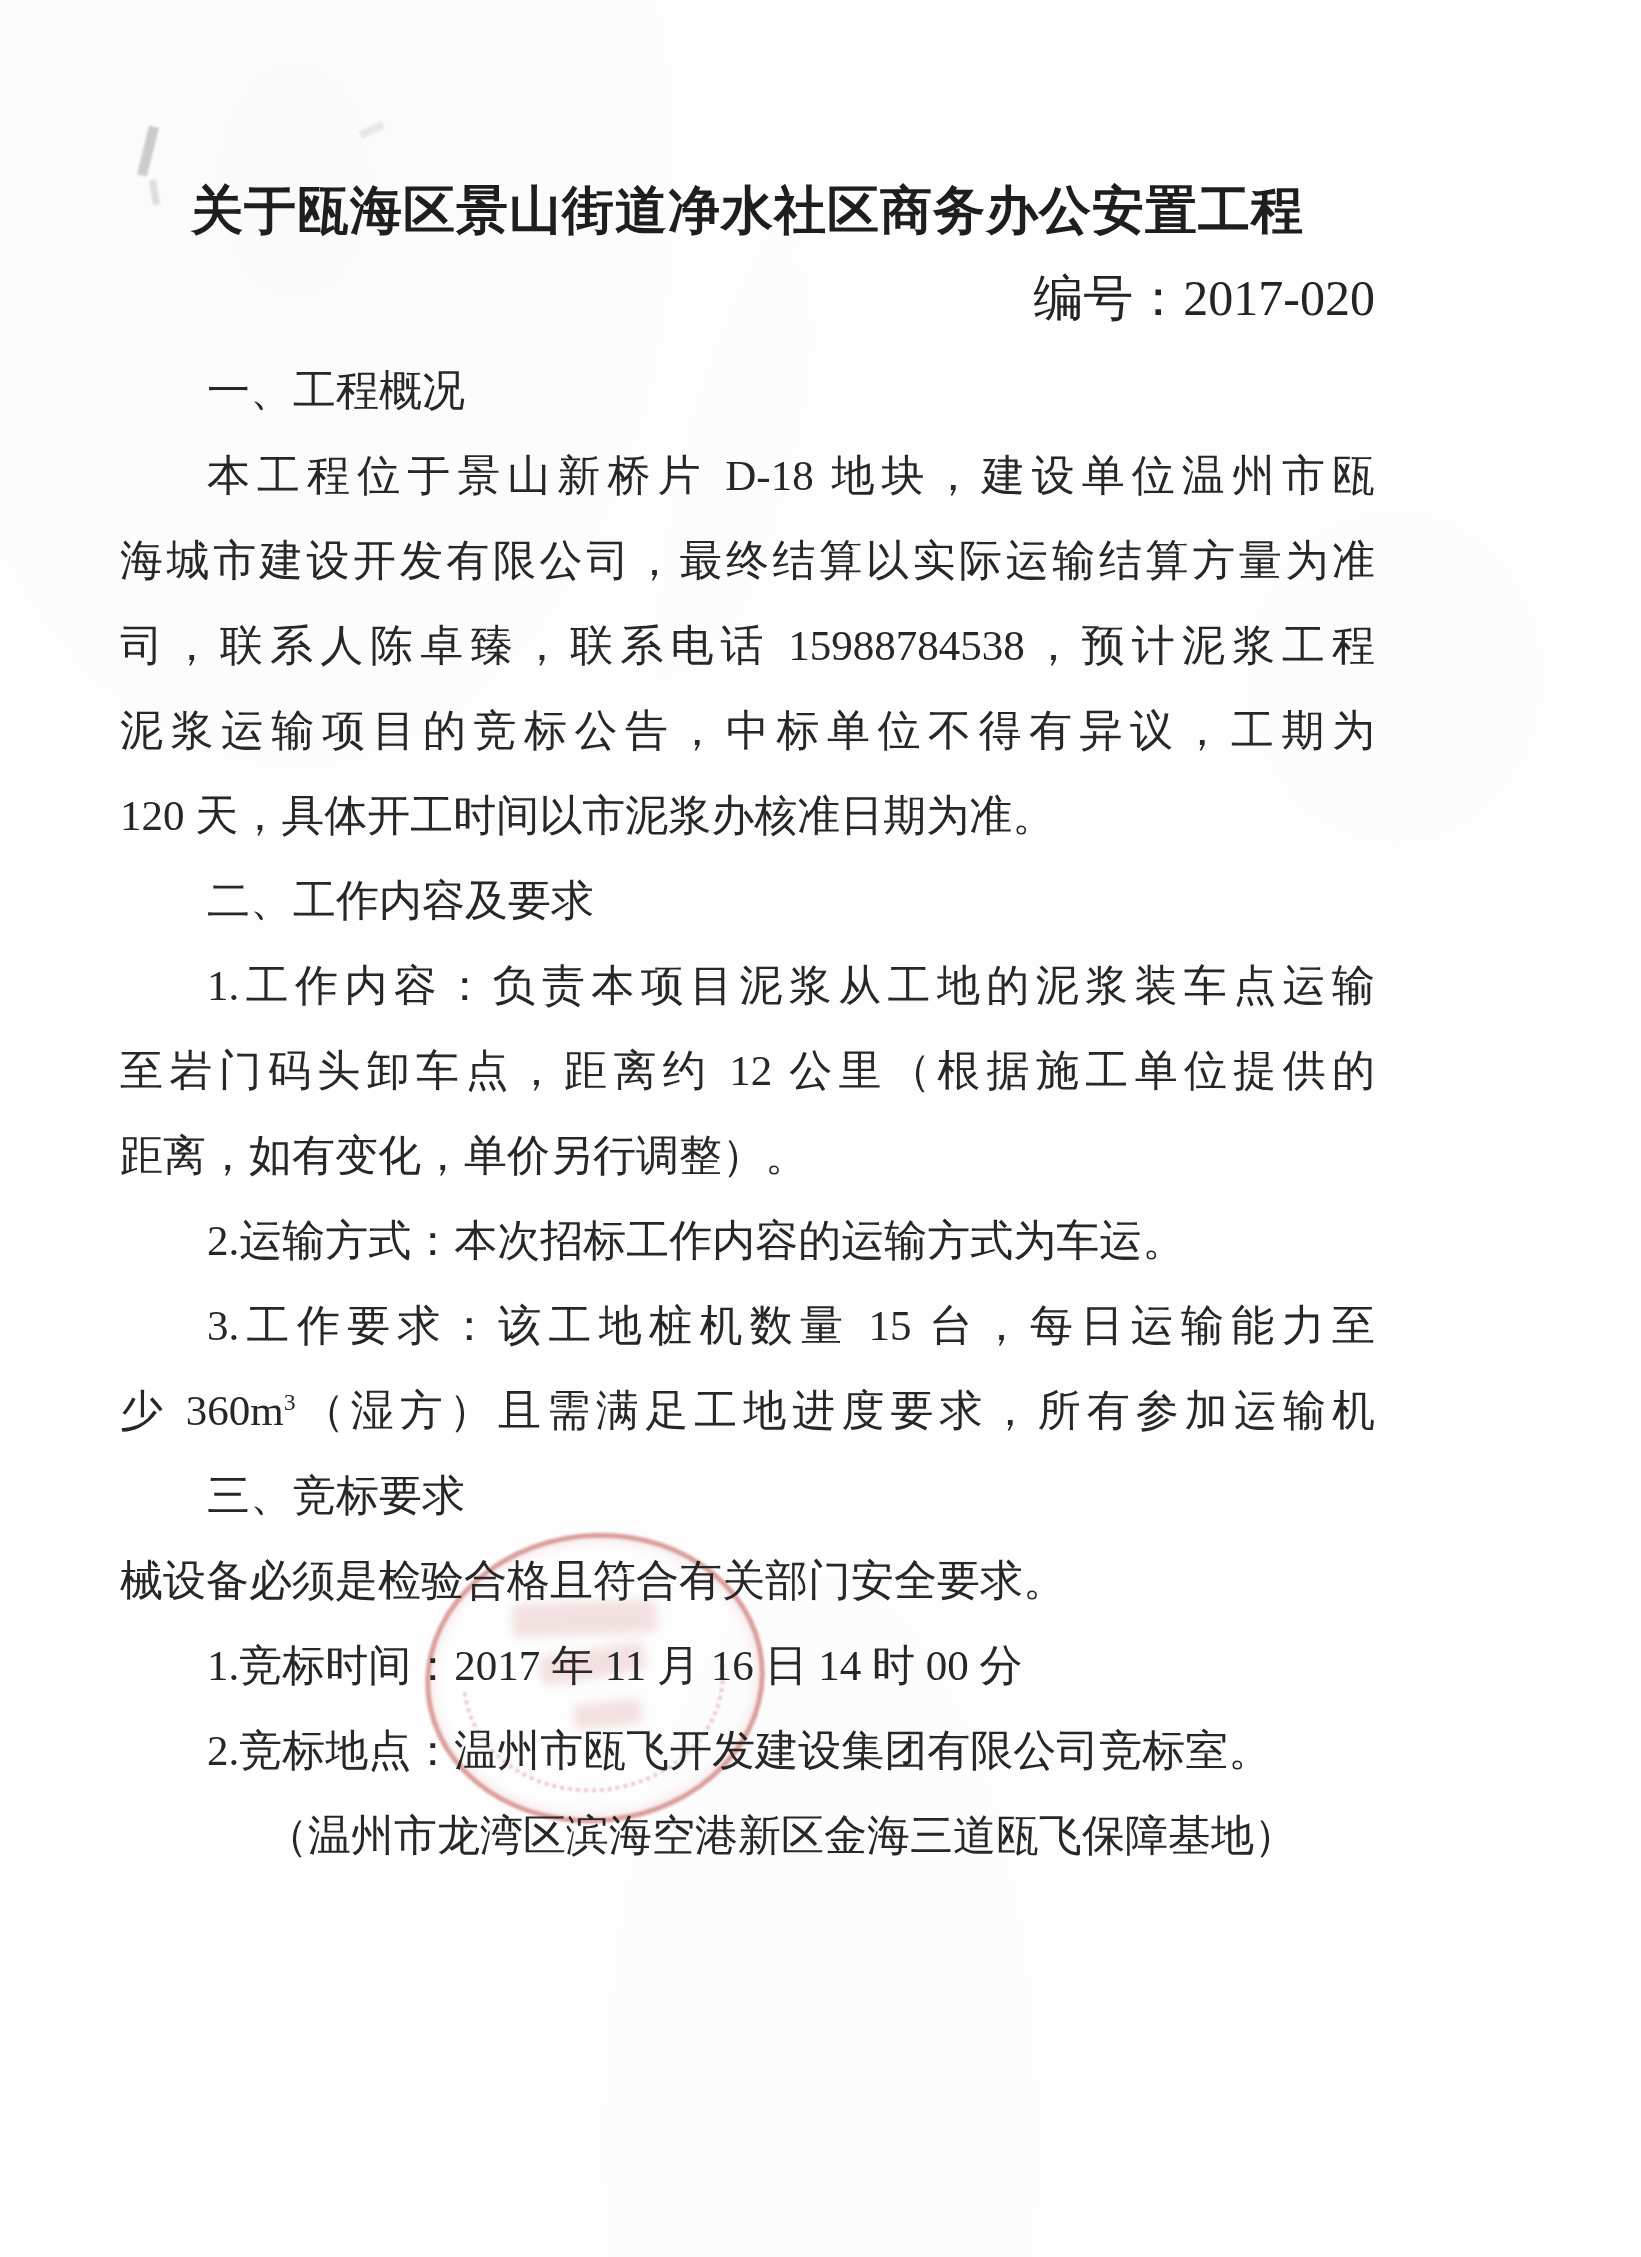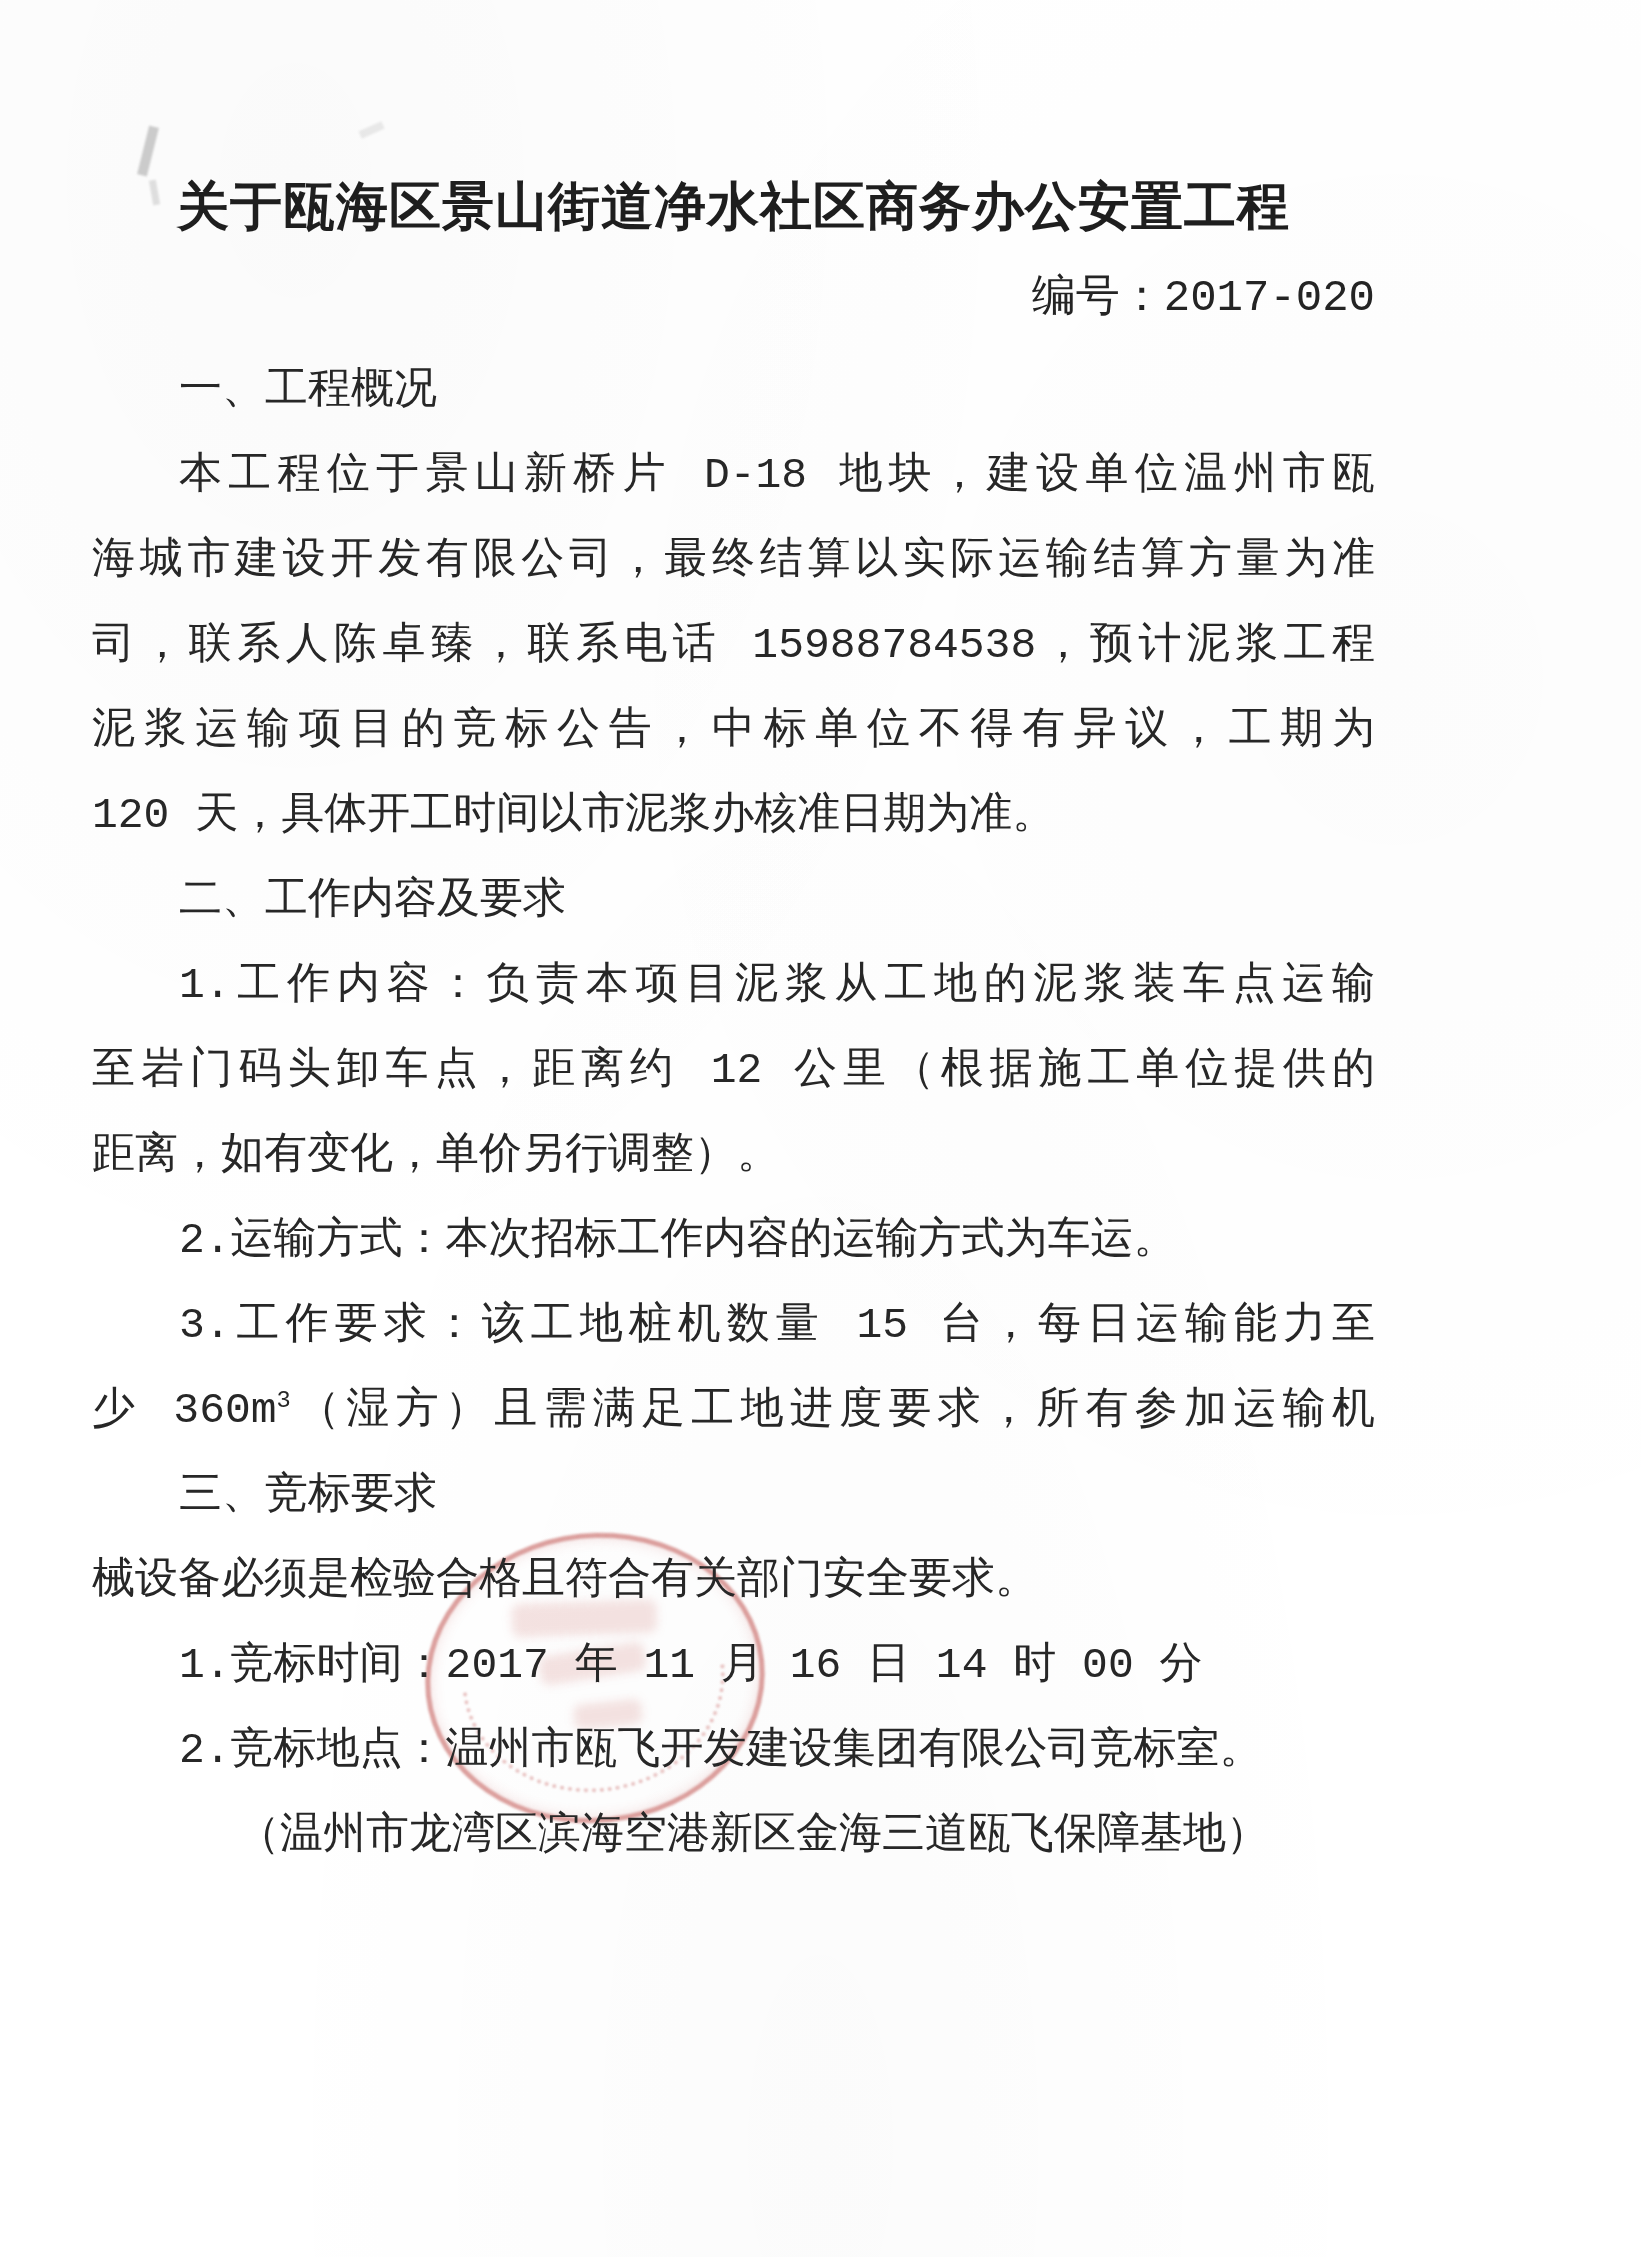--- a/index.html
+++ b/index.html
@@ -15,31 +15,30 @@
   
   .page::after{
     content:"";position:absolute;inset:0;pointer-events:none;
     background:
       radial-gradient(ellipse at 18% 8%, rgba(0,0,0,0.02), transparent 40%),
       radial-gradient(ellipse at 85% 30%, rgba(0,0,0,0.012), transparent 45%),
       radial-gradient(ellipse at 50% 95%, rgba(0,0,0,0.015), transparent 50%);
   }
   .content{
     position:relative;z-index:2;
-    padding:162px 266px 0 92px;
-    font-family:Liberation Mono, monospace;
+    padding:162px 266px 0 120px;
   }
   .title{
     margin:0;
     font-size:52px;line-height:97px;font-weight:bold;
     text-align:center;letter-spacing:1px;color:#1e1e1e;
   }
   .docnum{
     margin-top:7.7px;
-    font-size:44px;line-height:62px;
+    font-size:50px;line-height:62px;
     text-align:right;color:#242424;
   }
   .body{margin-top:19.3px;}
   .body-line{
     font-size:43px;line-height:85px;
     white-space:nowrap;
     color:#272727;
   }
   .body-line.just{
     white-space:normal;

